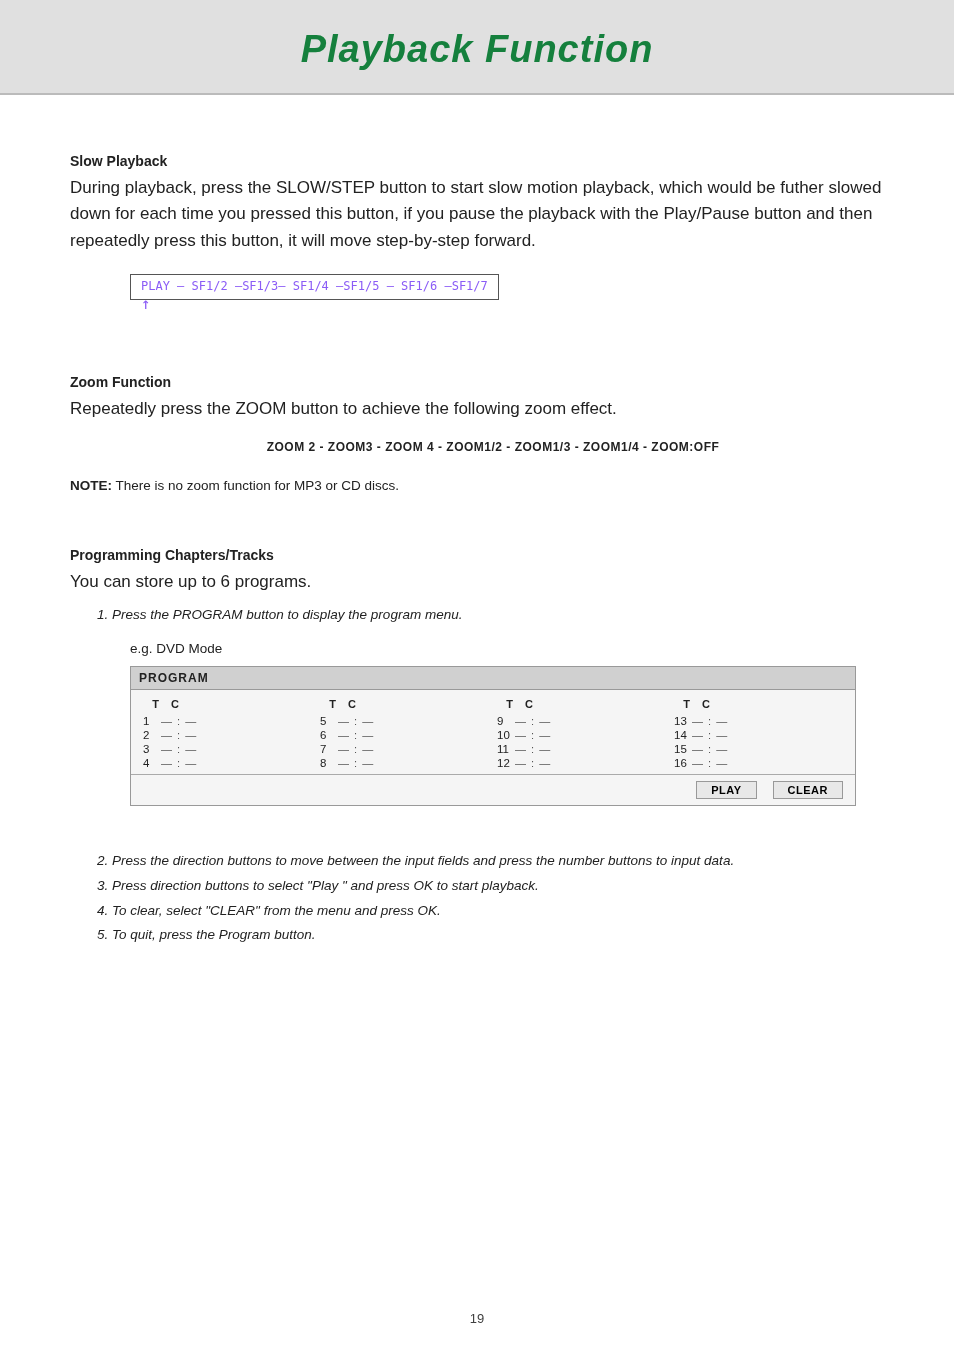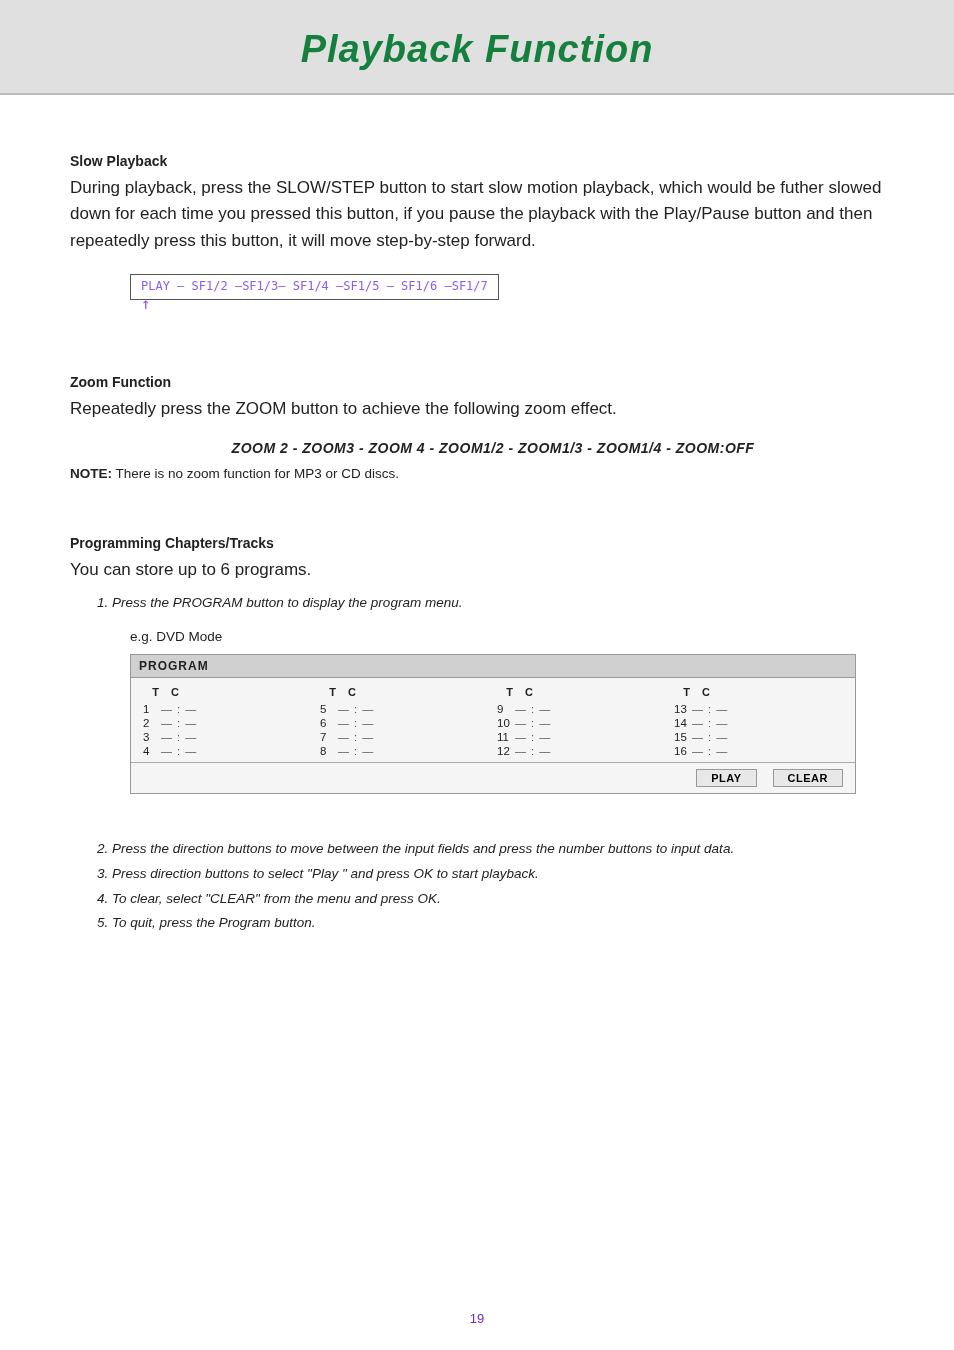--- a/index.html
+++ b/index.html
@@ -62,24 +62,23 @@
       position: absolute;
       left: 10px;
       bottom: -14px;
       font-size: 16px;
     }
 
     
     .zoom-line {
       text-align: center;
       font-weight: bold;
-      font-size: 14px;
-      margin: 18px 0 10px;
+      font-size: 12px;
+      margin: 18px 0 24px;
       letter-spacing: 0.5px;
-      font-style: italic;
     }
 
     
     .note-line {
       font-size: 13.5px;
       margin-bottom: 10px;
     }
     .note-line strong {
       font-weight: bold;
     }
@@ -169,21 +168,21 @@
       letter-spacing: 0.5px;
     }
 
     
     .page-number {
       position: absolute;
       bottom: 24px;
       left: 50%;
       transform: translateX(-50%);
       font-size: 13px;
-      color: #6d28d9;
+      color: #404040;
     }
   </style>
 </head>
 <body>
 
 <div class="page-header">
   <h1>Playback Function</h1>
 </div>
 
 <div class="content">

